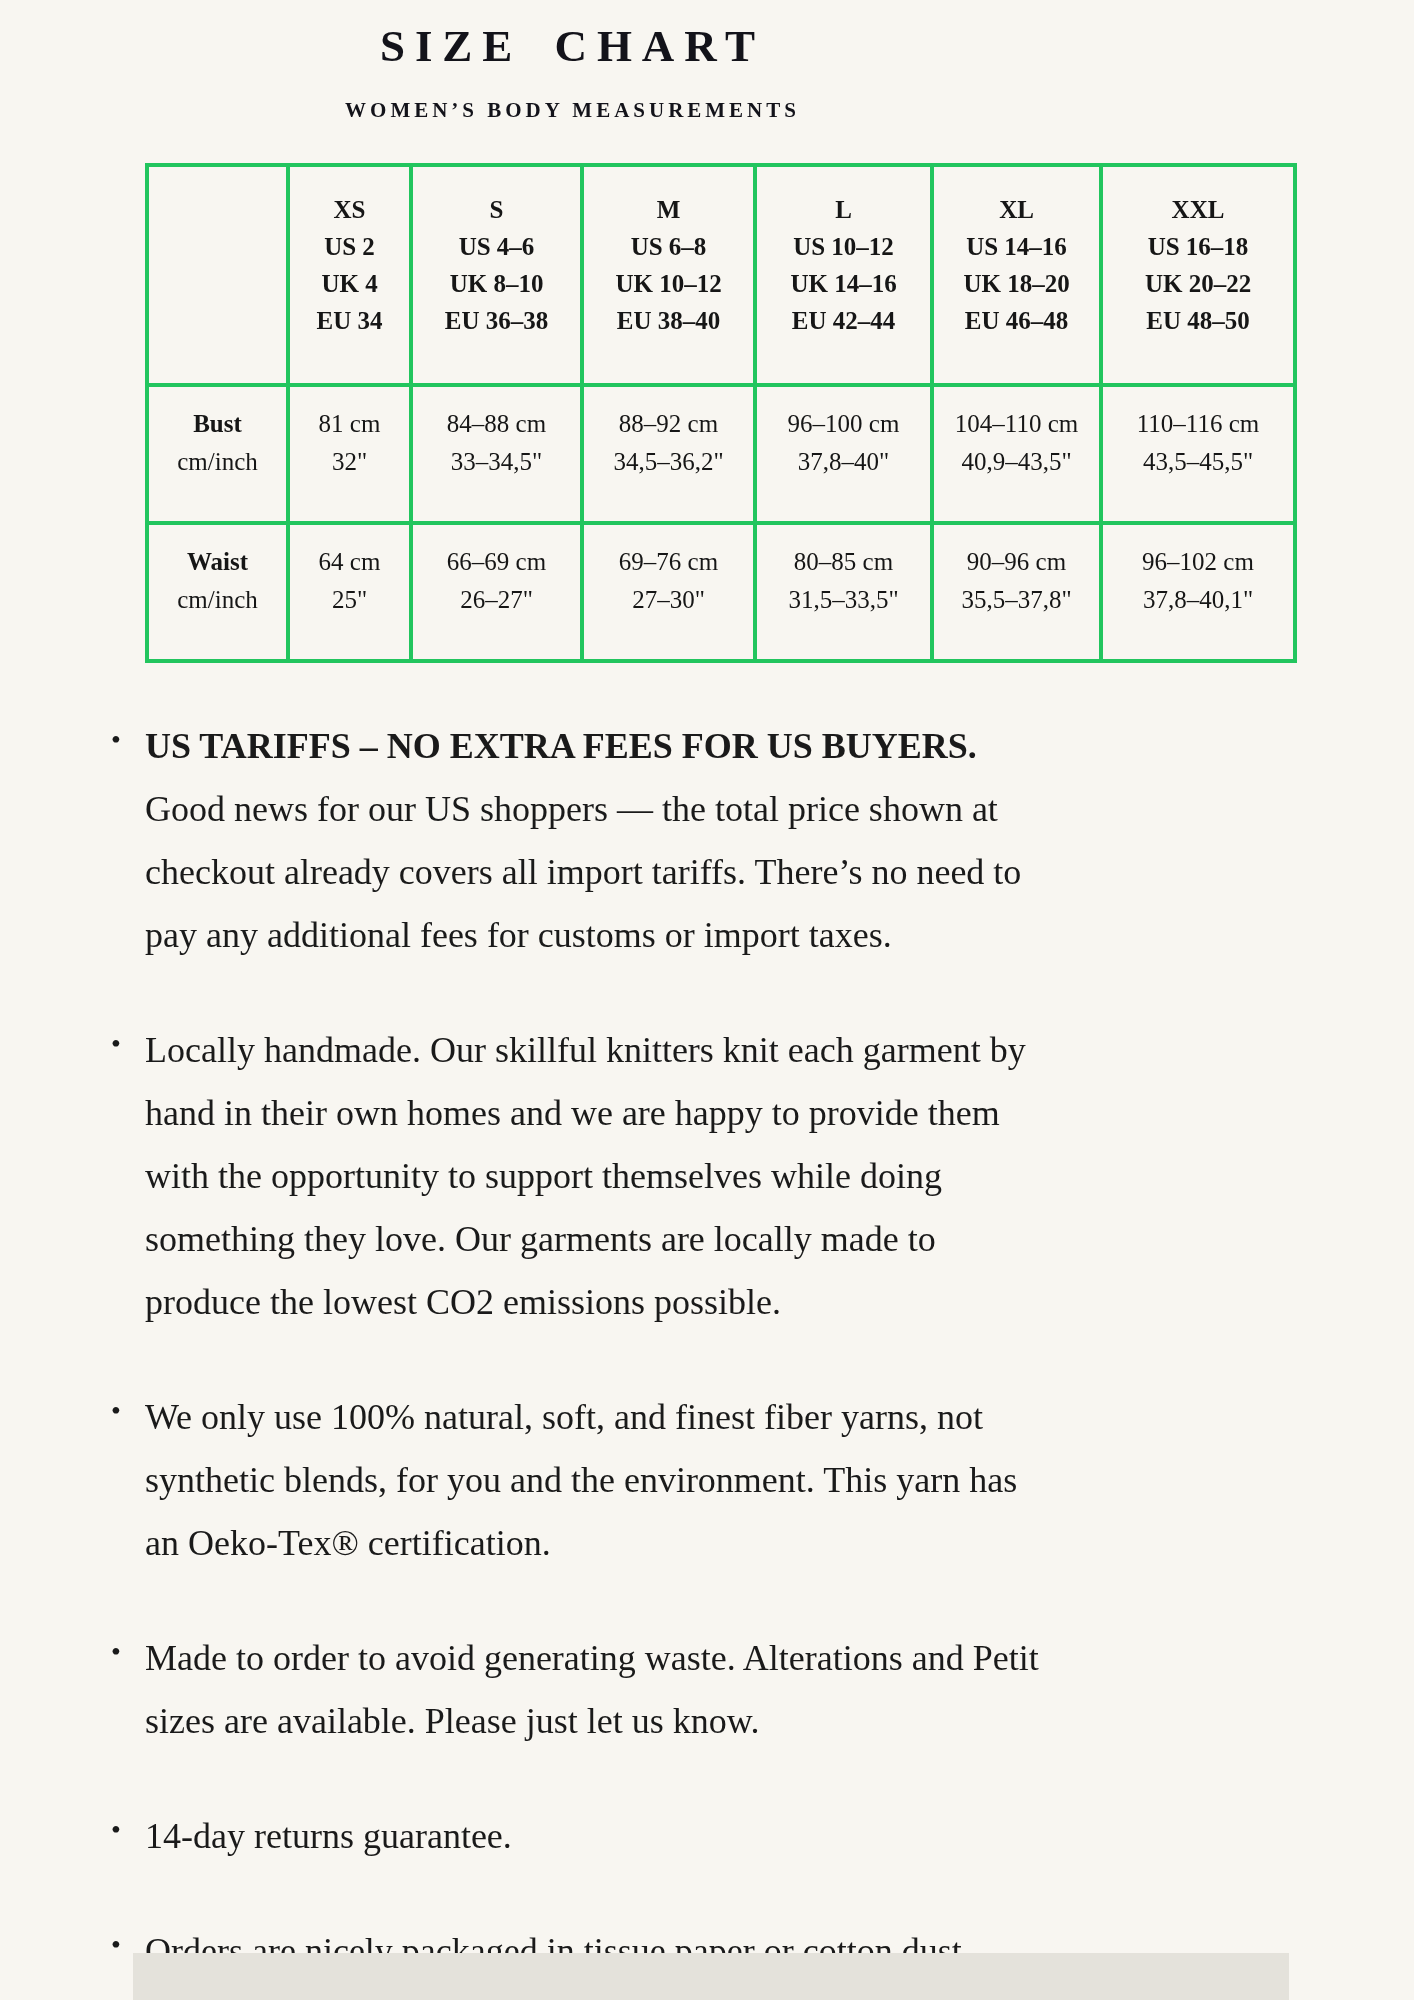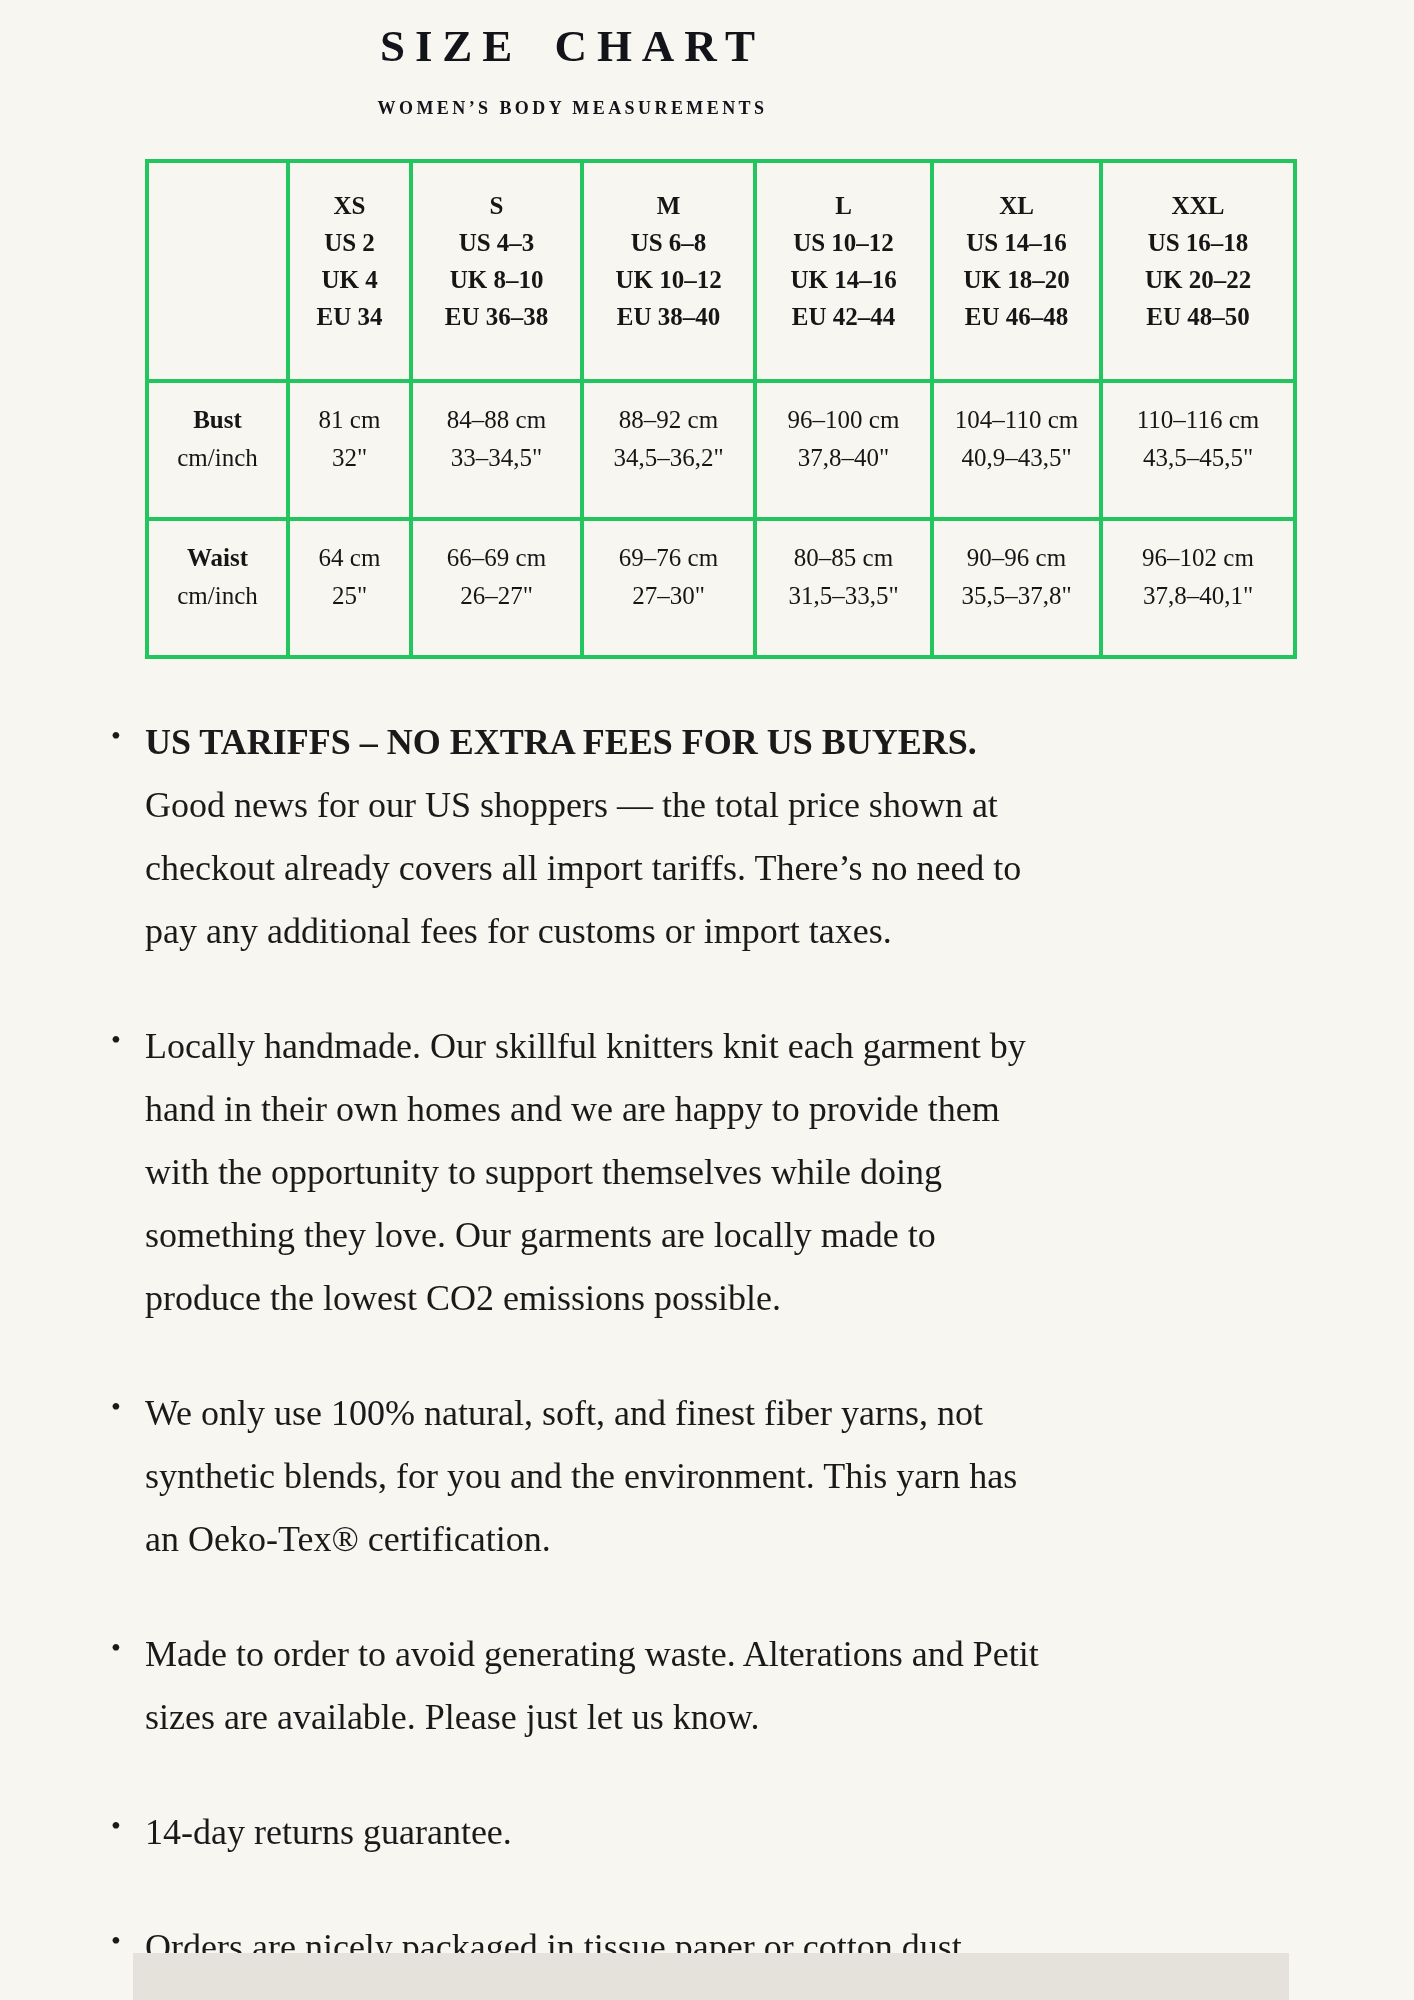--- a/index.html
+++ b/index.html
@@ -18,21 +18,21 @@
   }
   .page-title {
     font-size: 45px;
     font-weight: 600;
     letter-spacing: 0.22em;
     word-spacing: 0.25em;
     margin: 0;
     color: #13131a;
   }
   .page-subtitle {
-    font-size: 18px;
+    font-size: 21px;
     font-weight: 700;
     letter-spacing: 0.19em;
     margin: 26px 0 0 0;
     color: #13131a;
   }
   table.size-table {
     border-collapse: collapse;
     table-layout: fixed;
     margin: 40px 0 0 145px;
     width: 1148px;
@@ -115,21 +115,21 @@
     <tr>
       <th></th>
       <th>
         <div>XS</div>
         <div>US 2</div>
         <div>UK 4</div>
         <div>EU 34</div>
       </th>
       <th>
         <div>S</div>
-        <div>US 4–3</div>
+        <div>US 4–6</div>
         <div>UK 8–10</div>
         <div>EU 36–38</div>
       </th>
       <th>
         <div>M</div>
         <div>US 6–8</div>
         <div>UK 10–12</div>
         <div>EU 38–40</div>
       </th>
       <th>

